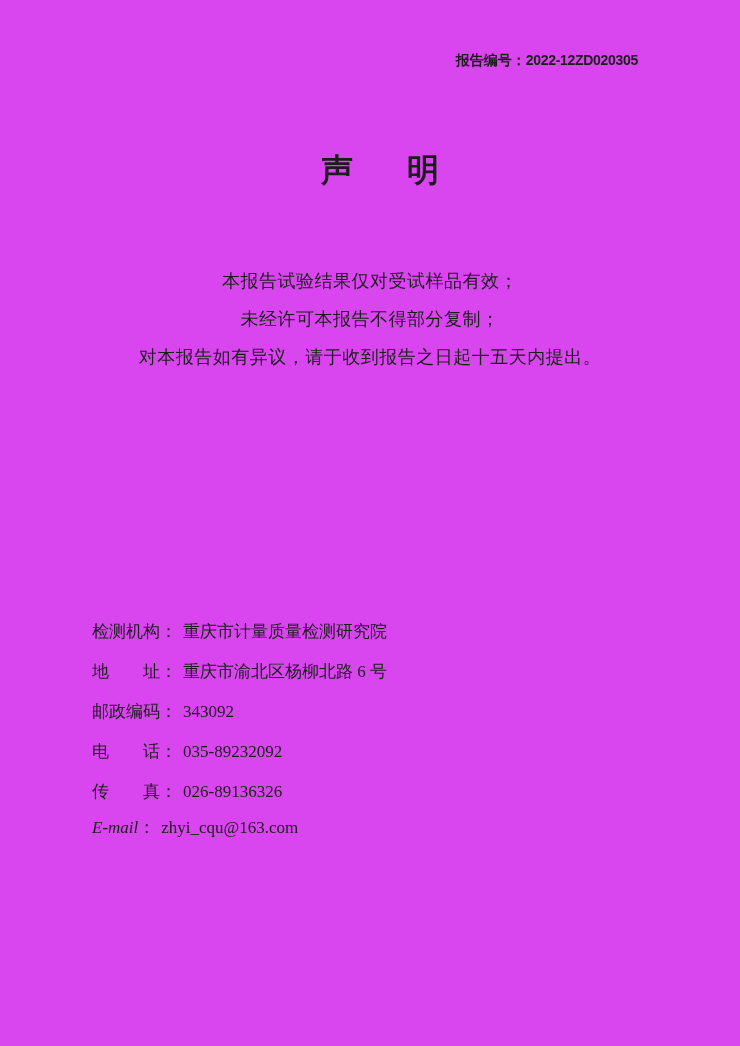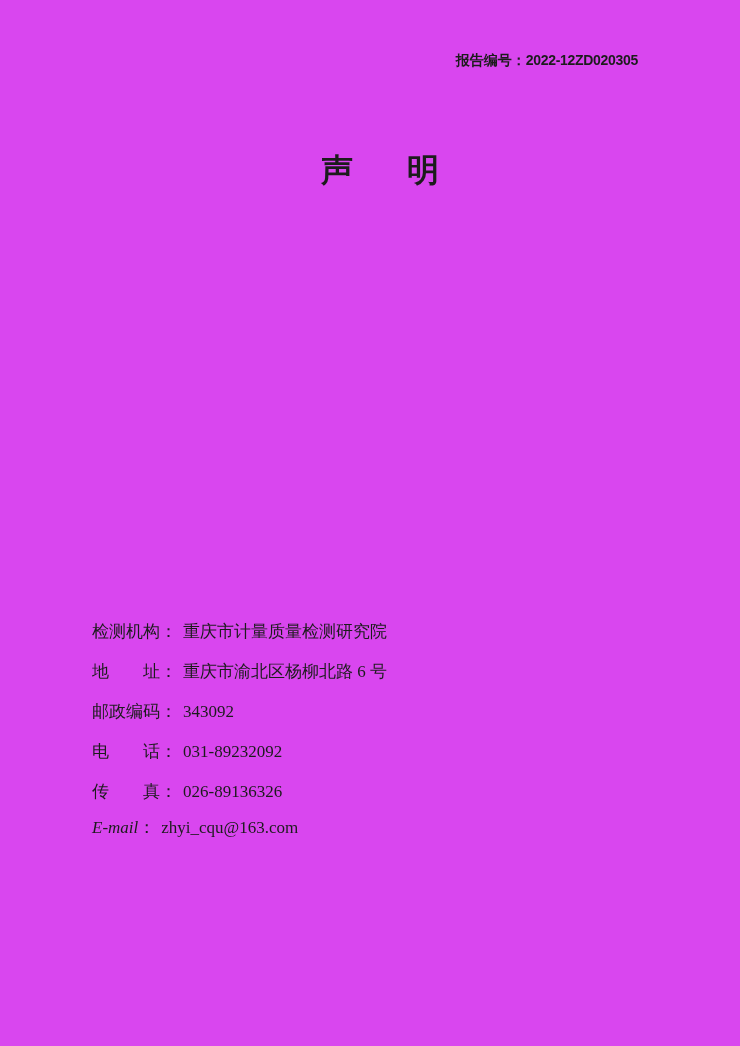--- a/index.html
+++ b/index.html
@@ -92,37 +92,42 @@
 <div class="page">
 
   <div class="report-number">
     <span>报告编号：</span><span class="num">2022-12ZD020305</span>
   </div>
 
   <div class="title">
     <span class="title-inner">声明</span>
   </div>
 
+  <div class="declaration">
+    <p class="decl-line">本报告试验结果仅对受试样品有效；</p>
+    <p class="decl-line">未经许可本报告不得部分复制；</p>
+    <p class="decl-line">对本报告如有异议，请于收到报告之日起十五天内提出。</p>
+  </div>
 
   <div class="contact">
 
     <div class="contact-row">
       <span class="label cjk">检测机构</span><span class="colon">：</span><span class="value">重庆市计量质量检测研究院</span>
     </div>
 
     <div class="contact-row">
       <span class="label cjk">地址</span><span class="colon">：</span><span class="value">重庆市渝北区杨柳北路 6 号</span>
     </div>
 
     <div class="contact-row">
       <span class="label cjk">邮政编码</span><span class="colon">：</span><span class="value">343092</span>
     </div>
 
     <div class="contact-row">
-      <span class="label cjk">电话</span><span class="colon">：</span><span class="value">031-89232092</span>
+      <span class="label cjk">电话</span><span class="colon">：</span><span class="value">035-89232092</span>
     </div>
 
     <div class="contact-row">
       <span class="label cjk">传真</span><span class="colon">：</span><span class="value">026-89136326</span>
     </div>
 
     <div class="contact-row email-row">
       <span class="label latin">E-mail</span><span class="colon">：</span><span class="value">zhyi_cqu@163.com</span>
     </div>
 

